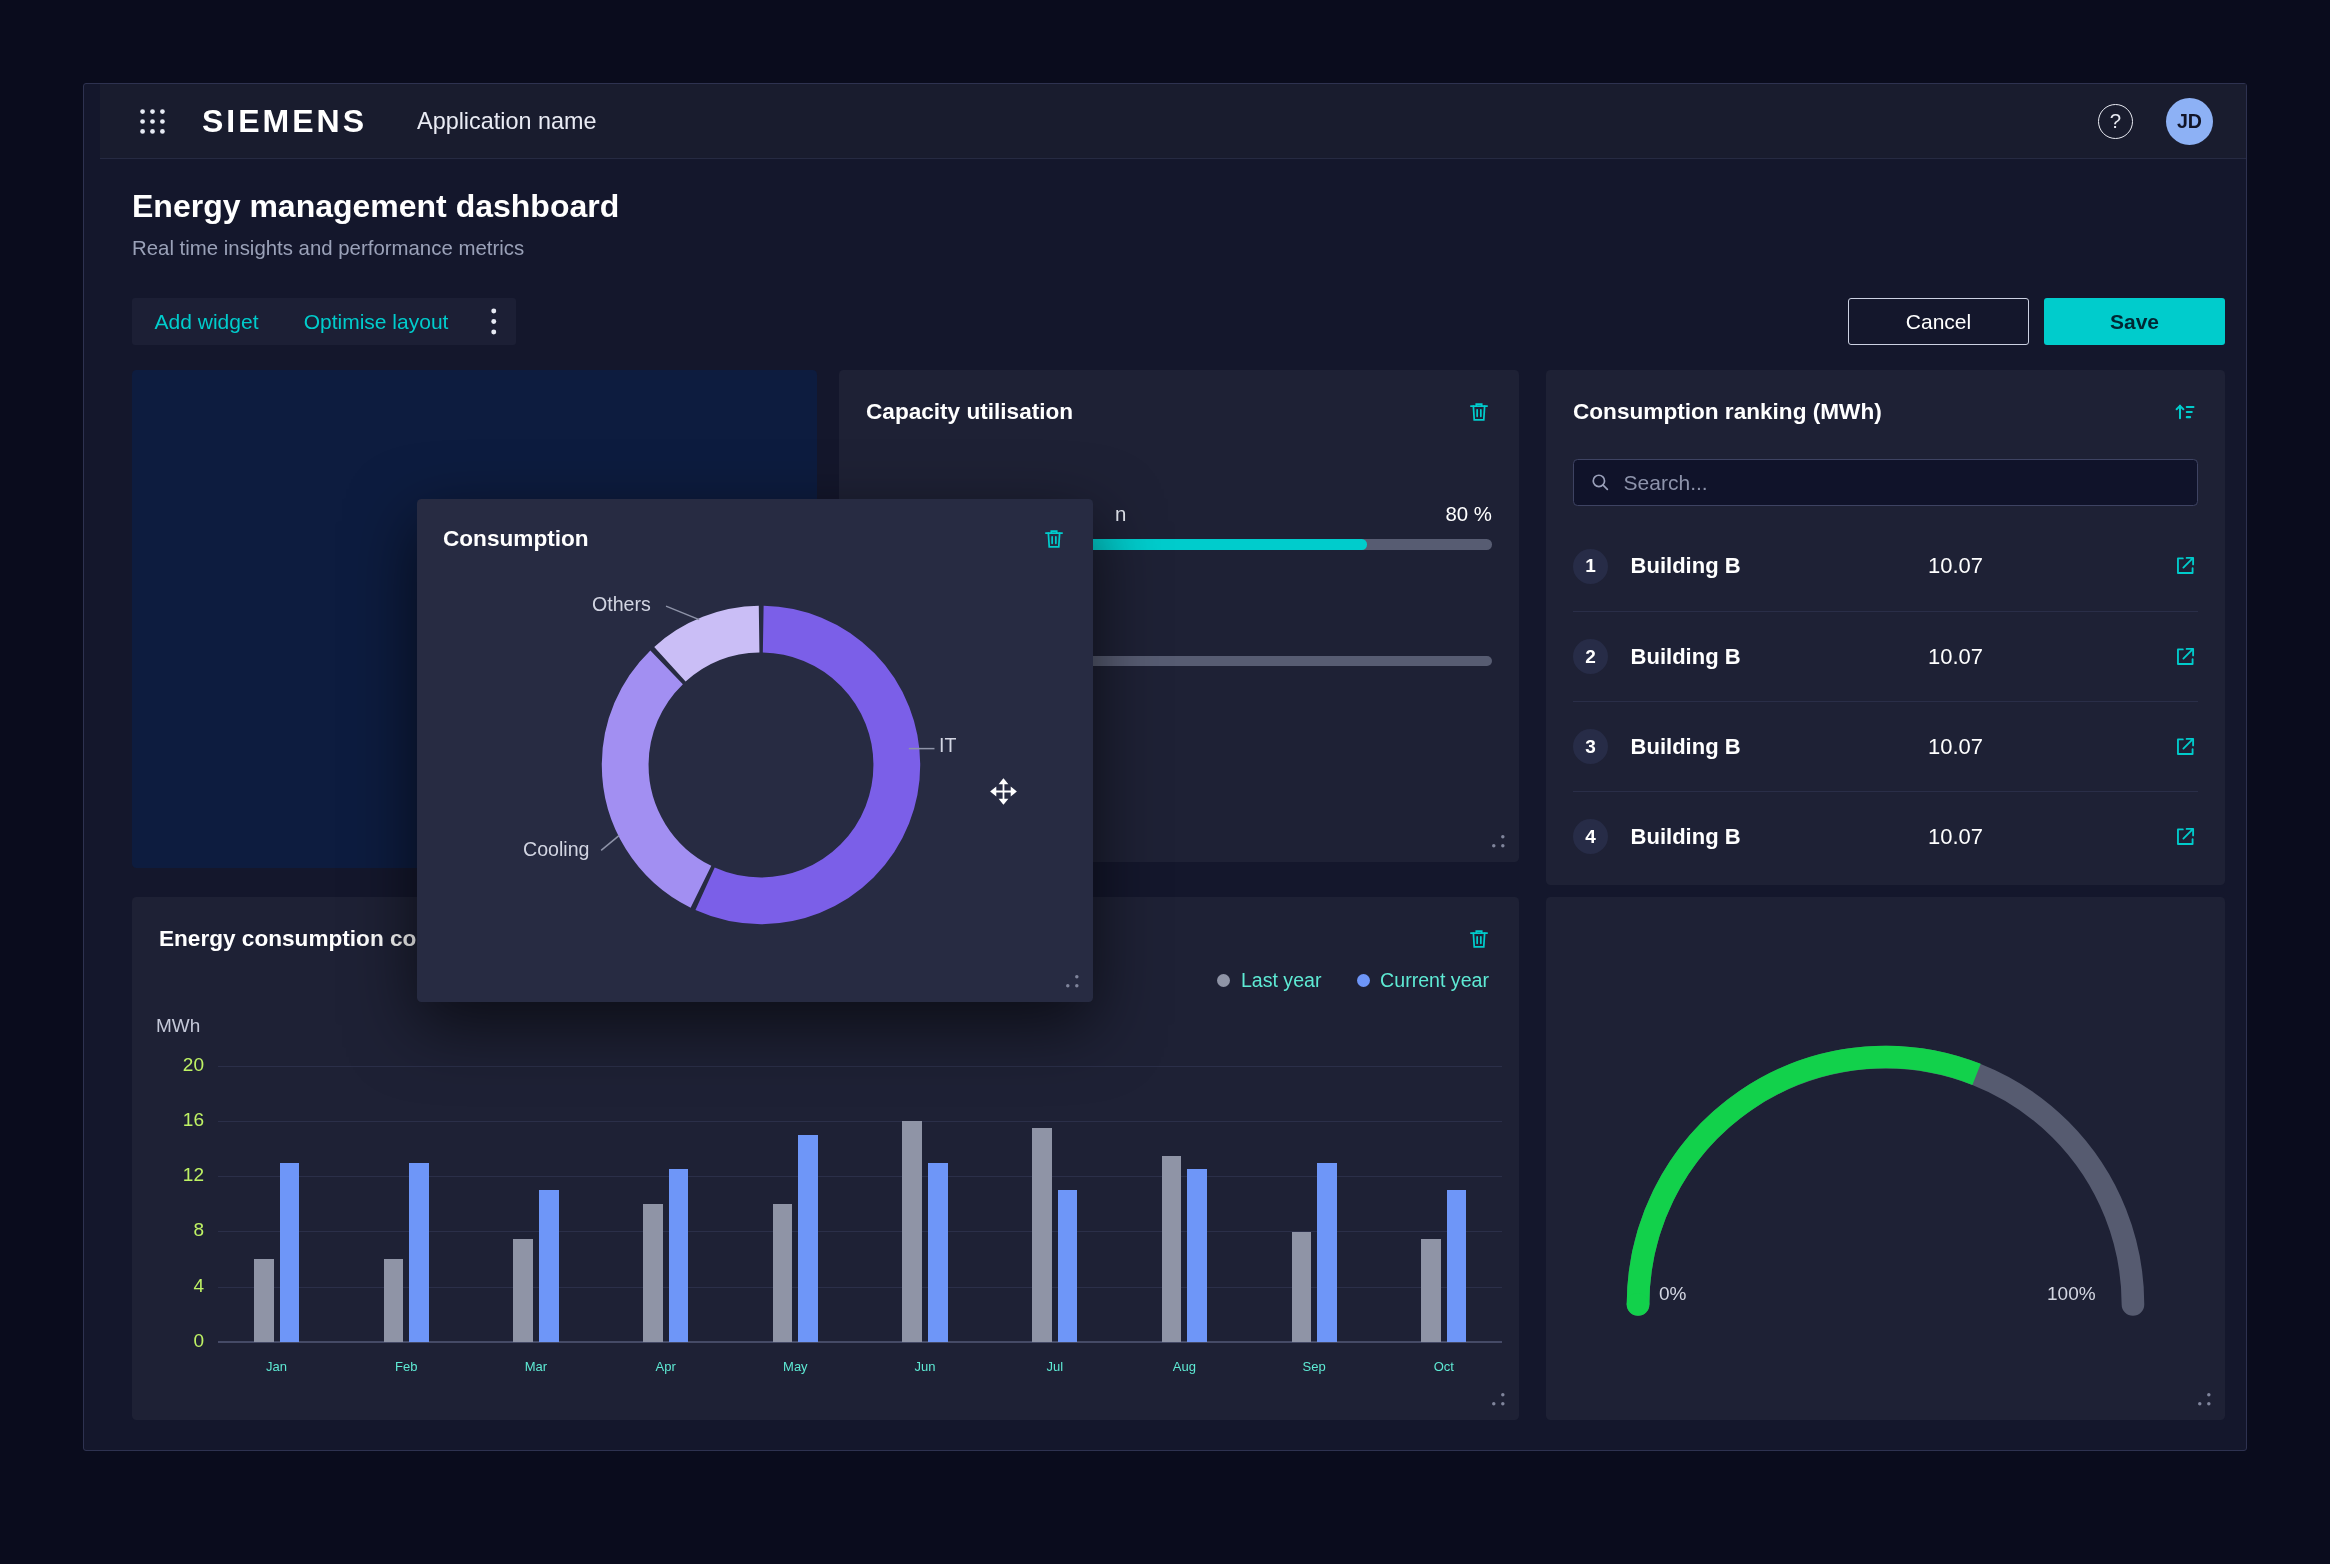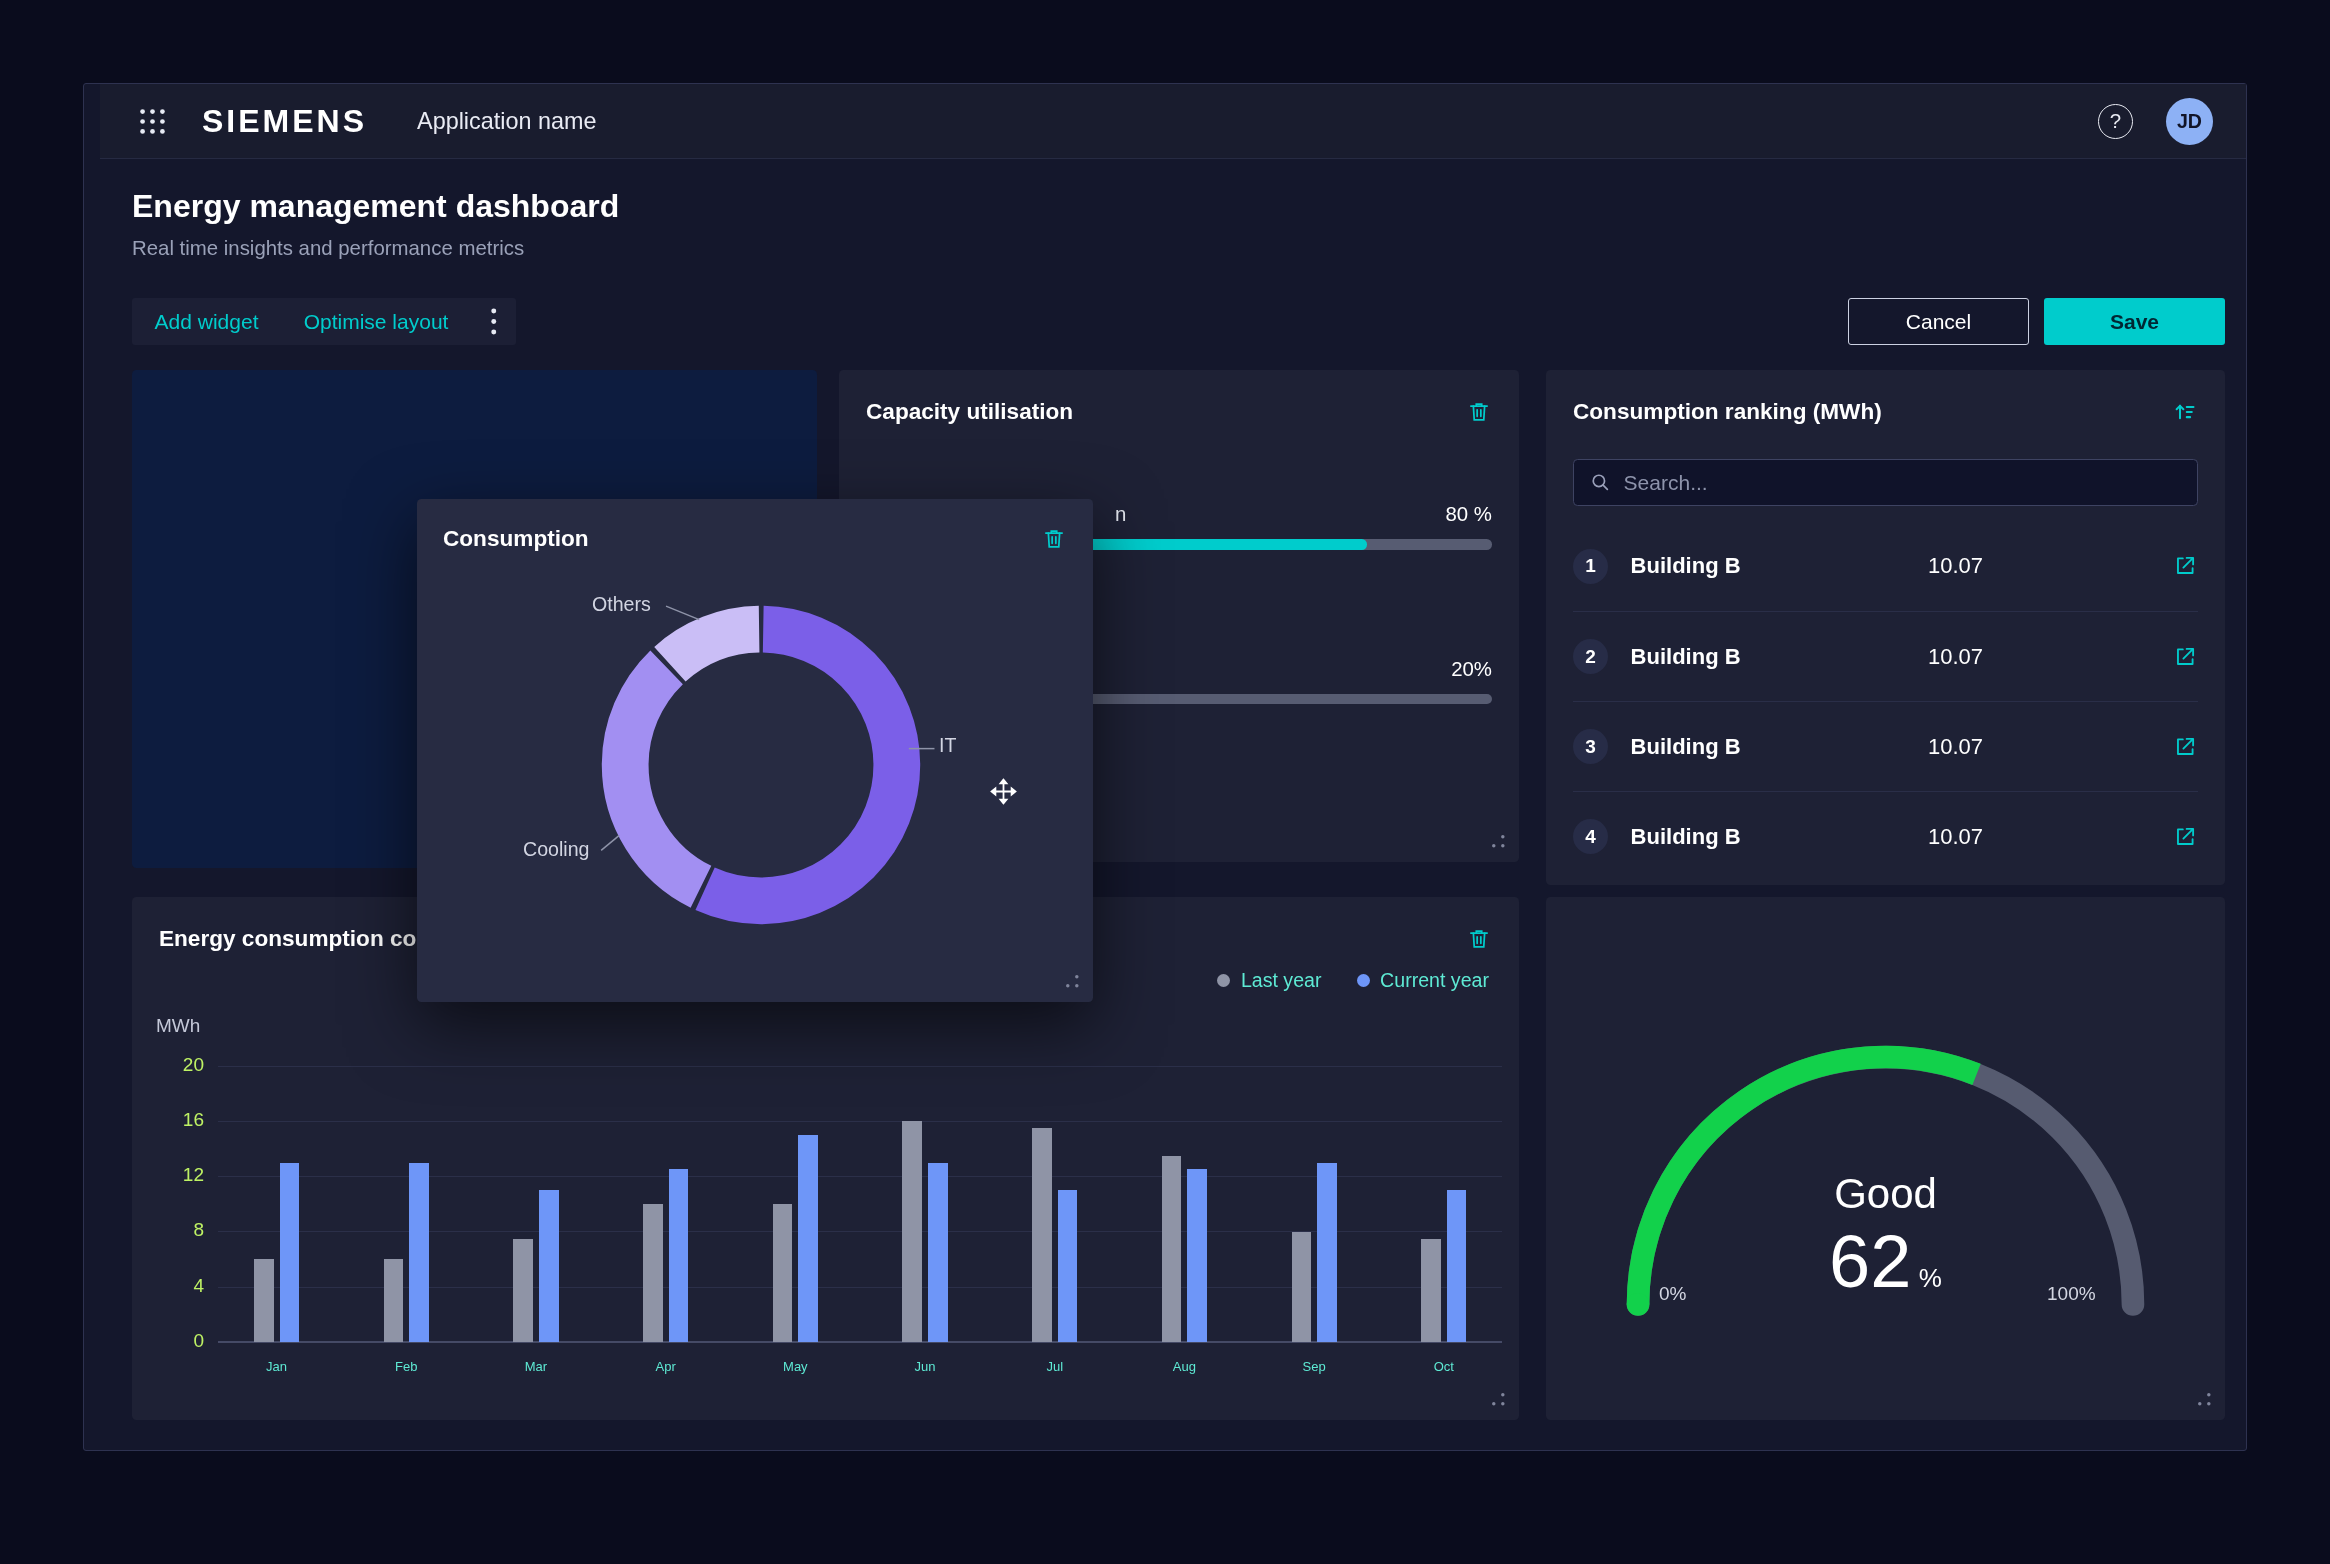--- a/index.html
+++ b/index.html
@@ -187,24 +187,20 @@
     <div class="cap-row row-0">
       <div class="cap-top">
         <span class="cap-label">n</span>
         <span class="cap-value">80 %</span>
       </div>
       <div class="cap-track">
           <div class="cap-fill" style="width: 80%;"></div>
         </div>
     </div>
     <div class="cap-row row-1">
-      <div class="cap-top">
-        <span class="cap-label"></span>
-        <span class="cap-value">20%</span>
-      </div>
       <div class="cap-track">
           <div class="cap-fill" style="width: 20%;"></div>
         </div>
     </div>
     <button class="grip">
       <svg width="16.6" height="16.6" viewBox="0 0 22 22" fill="#80859c">
         <circle cx="17" cy="5" r="2.3"></circle>
           <circle cx="17" cy="17" r="2.3"></circle>
           <circle cx="5" cy="17" r="2.3"></circle>
       </svg>
@@ -402,26 +398,20 @@
       </svg>
     </button>
   </section>
 
   <section class="widget perf">
     <svg class="gauge-svg" width="679" height="523" viewBox="0 0 900 693">
       <path id="gauge-track" d="M 122 540 A 328 328 0 0 1 778 540" fill="none" stroke="#565b70" stroke-width="30" stroke-linecap="round"></path>
       <path id="gauge-fill" d="M 122 540 A 328 328 0 0 1 570.7 235.0" fill="none" stroke="#12d14b" stroke-width="30"></path>
       <circle id="gauge-cap" cx="122" cy="540" r="15" fill="#12d14b"></circle>
     </svg>
-    <div class="gauge-center">
-      <div class="gauge-label">Good</div>
-      <div class="gauge-value-row">
-        <span class="gauge-value">62</span><span class="gauge-unit">%</span>
-      </div>
-    </div>
     <div class="gauge-min">0%</div>
     <div class="gauge-max">100%</div>
     <button class="grip">
       <svg width="16.6" height="16.6" viewBox="0 0 22 22" fill="#80859c">
         <circle cx="17" cy="5" r="2.3"></circle>
           <circle cx="17" cy="17" r="2.3"></circle>
           <circle cx="5" cy="17" r="2.3"></circle>
       </svg>
     </button>
   </section>

